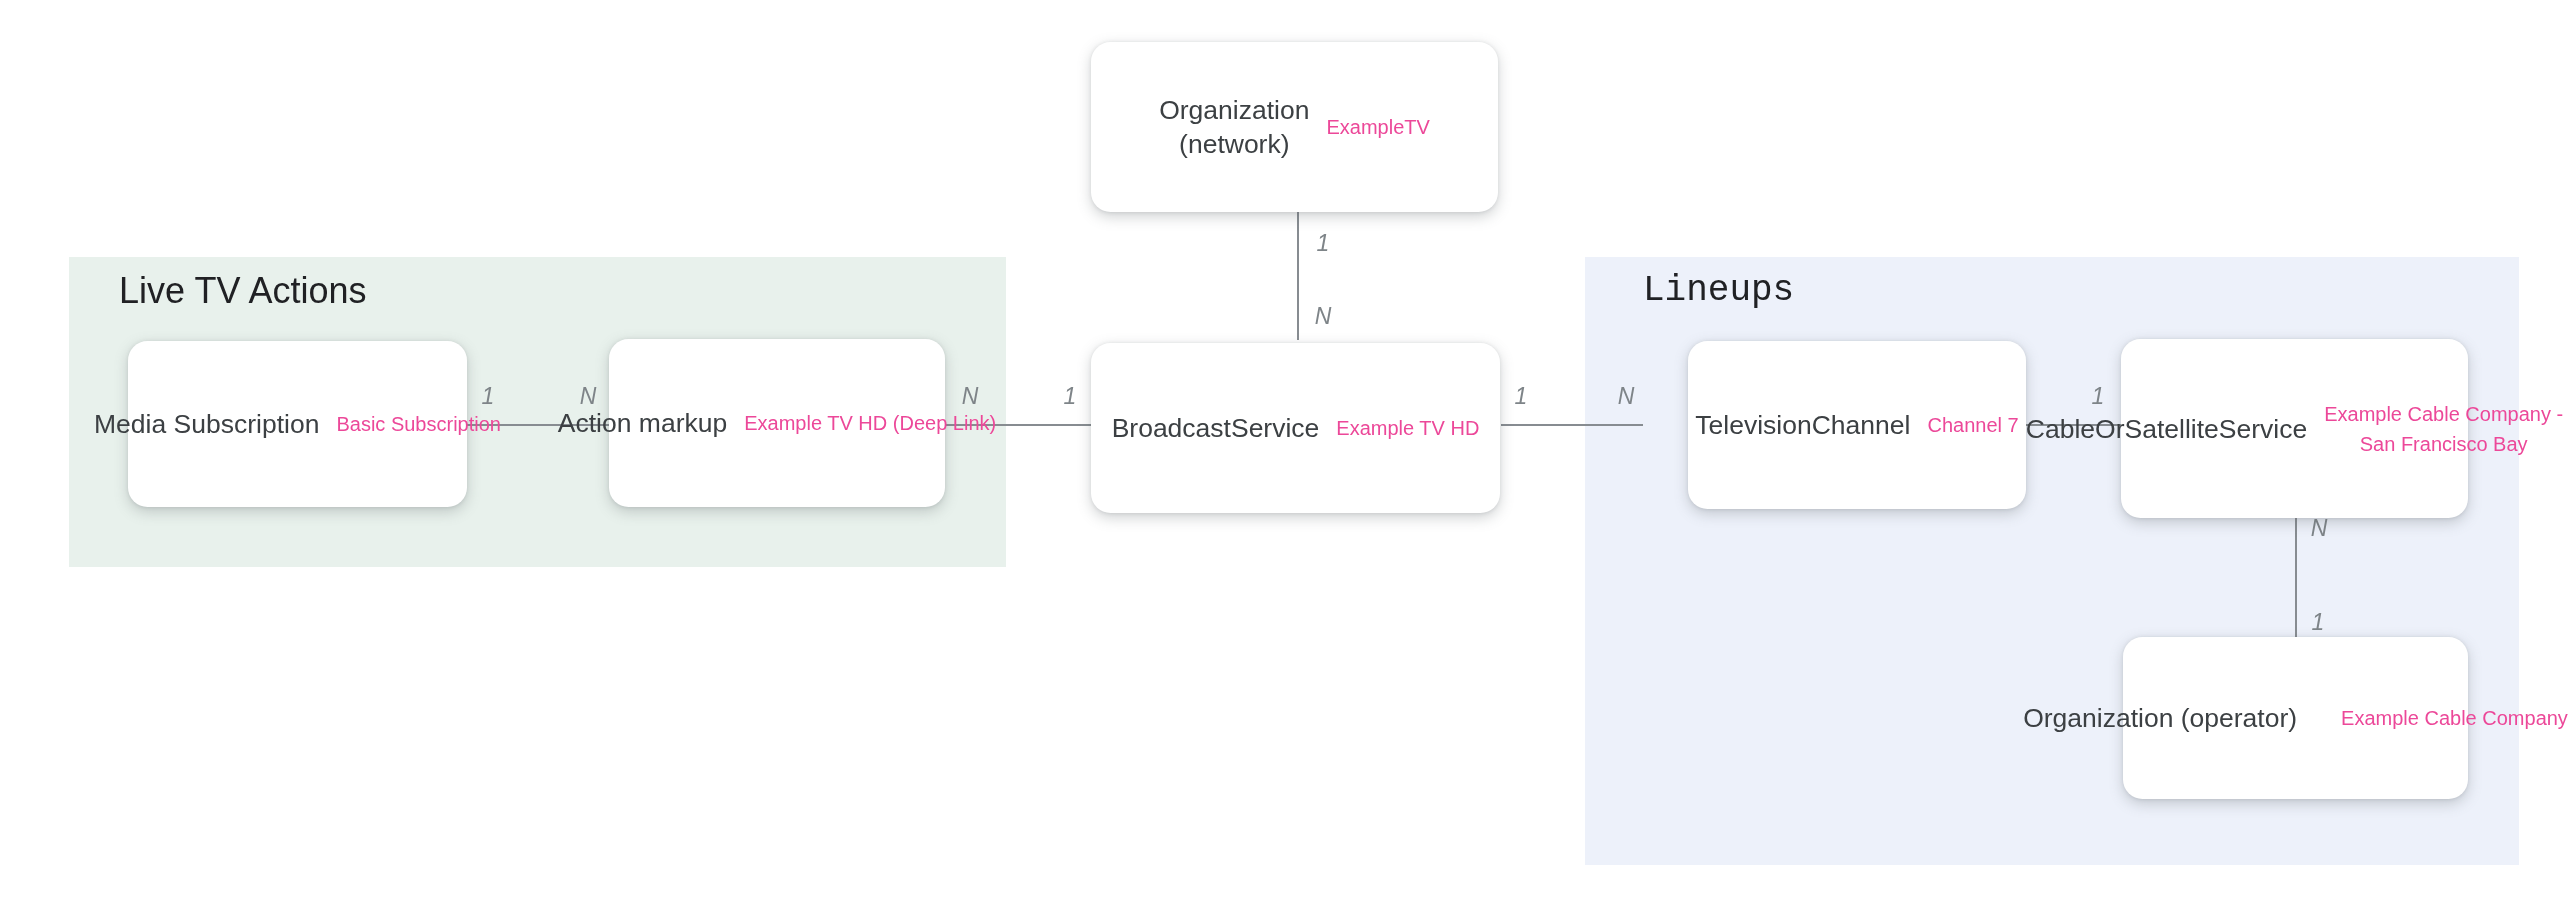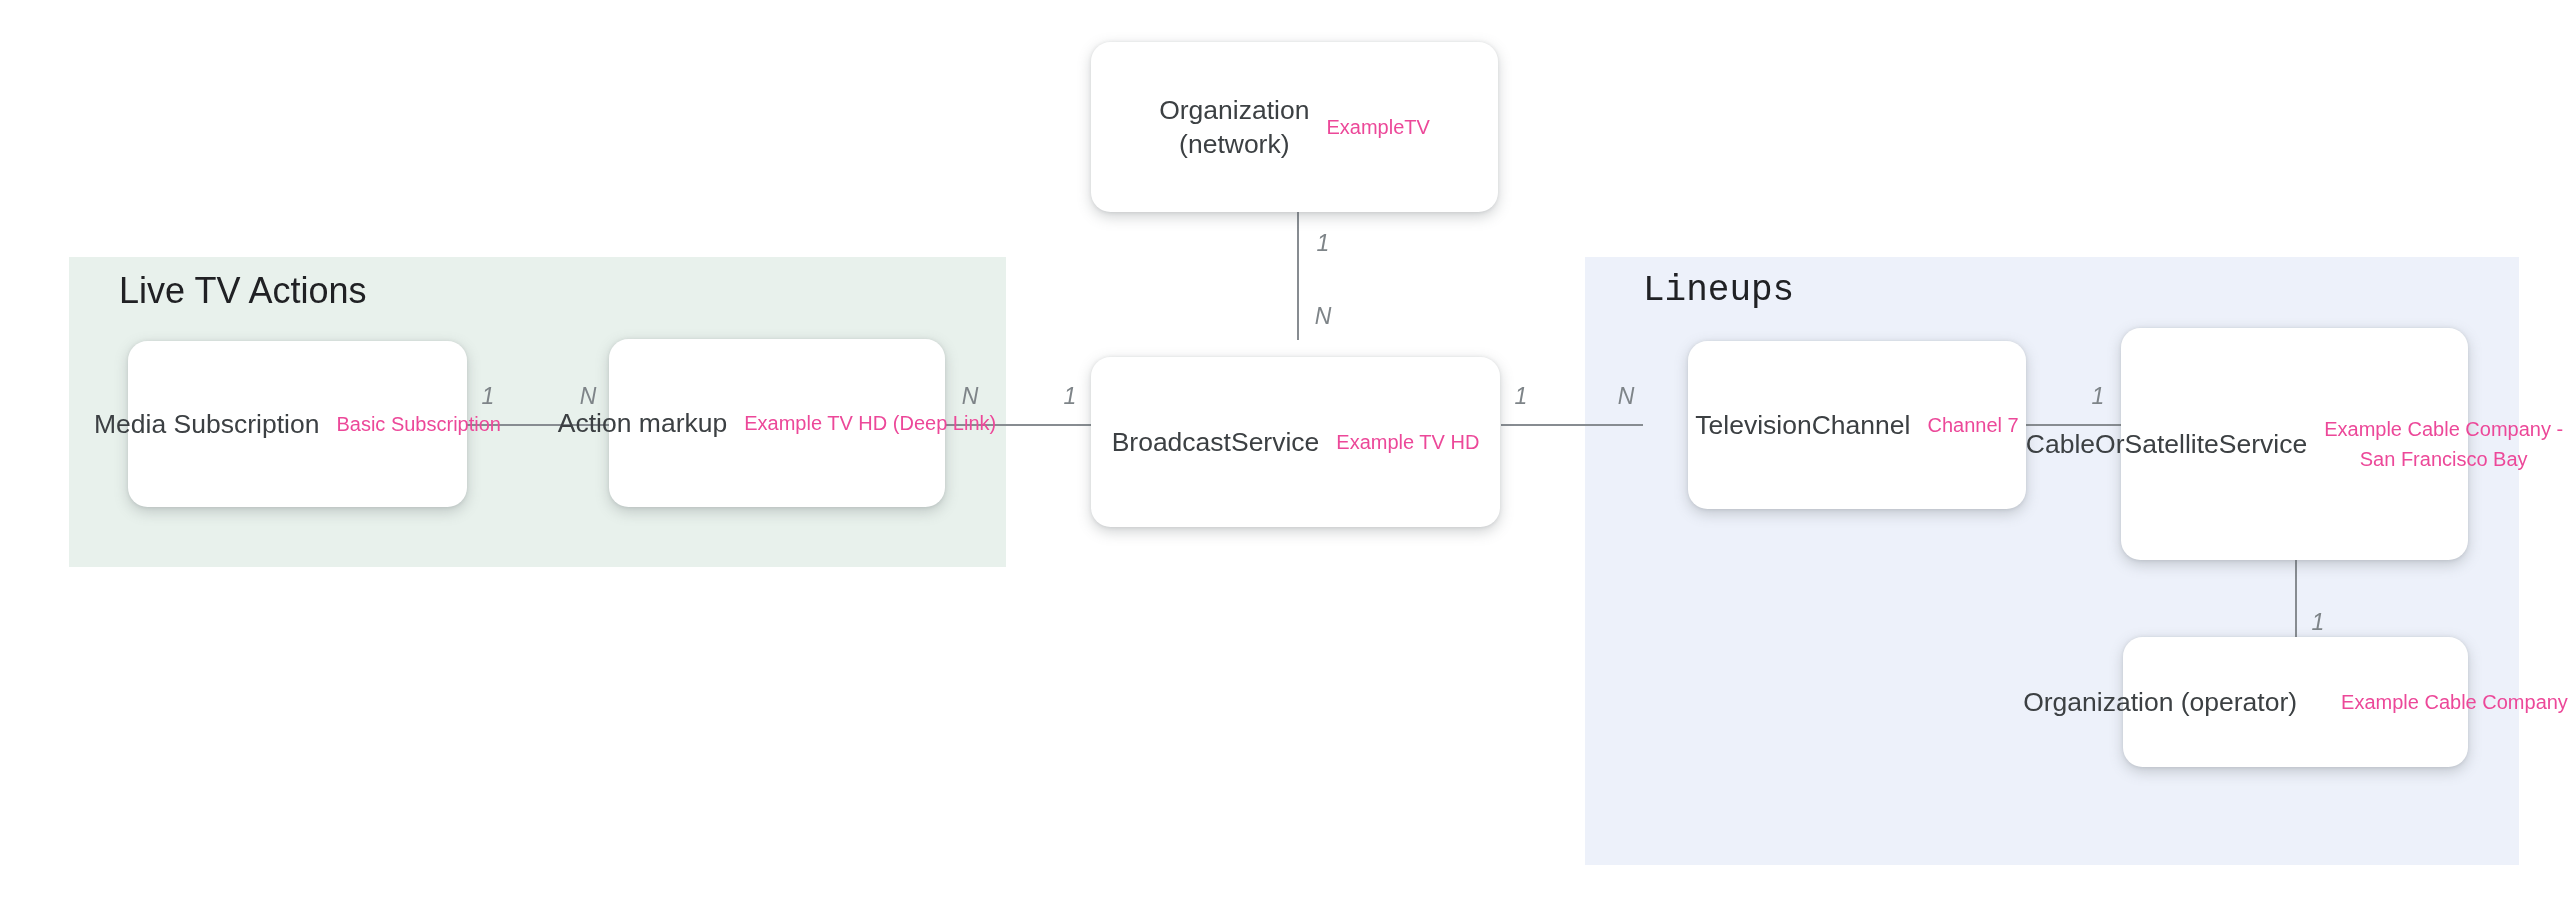--- a/index.html
+++ b/index.html
@@ -64,24 +64,24 @@
     line-height: 23px;
     color: #7e8488;
     transform: translateX(-50%);
     white-space: pre;
   }
 
   
   .node.org-network        { left: 1091px; top: 42px;  width: 407px; height: 170px; }
   .node.media-subscription { left: 128px;  top: 341px; width: 339px; height: 166px; }
   .node.action-markup      { left: 609px;  top: 339px; width: 336px; height: 168px; }
-  .node.broadcast-service  { left: 1091px; top: 357px; width: 409px; height: 170px; }
+  .node.broadcast-service  { left: 1091px; top: 343px; width: 409px; height: 170px; }
   .node.television-channel { left: 1644px; top: 341px; width: 338px; height: 168px; margin-left: 44px; }
-  .node.cable-satellite    { left: 2121px; top: 328px; width: 347px; height: 232px; }
-  .node.org-operator       { left: 2123px; top: 637px; width: 345px; height: 130px; gap: 44px; }
+  .node.cable-satellite    { left: 2121px; top: 339px; width: 347px; height: 179px; }
+  .node.org-operator       { left: 2123px; top: 637px; width: 345px; height: 162px; gap: 44px; }
 
   
   .line-network-broadcast   { left: 1297px; top: 212px; height: 128px; }
   .line-mediasub-action     { left: 467px;  top: 424px; width: 142px; }
   .line-action-broadcast    { left: 945px; top: 424px; width: 146px; }
   .line-broadcast-tvchannel { left: 1501px; top: 424px; width: 142px; }
   .line-tvchannel-cable     { left: 1982px; top: 424px; width: 140px; }
   .line-cable-operator      { left: 2295px; top: 518px; height: 119px; }
 
   

